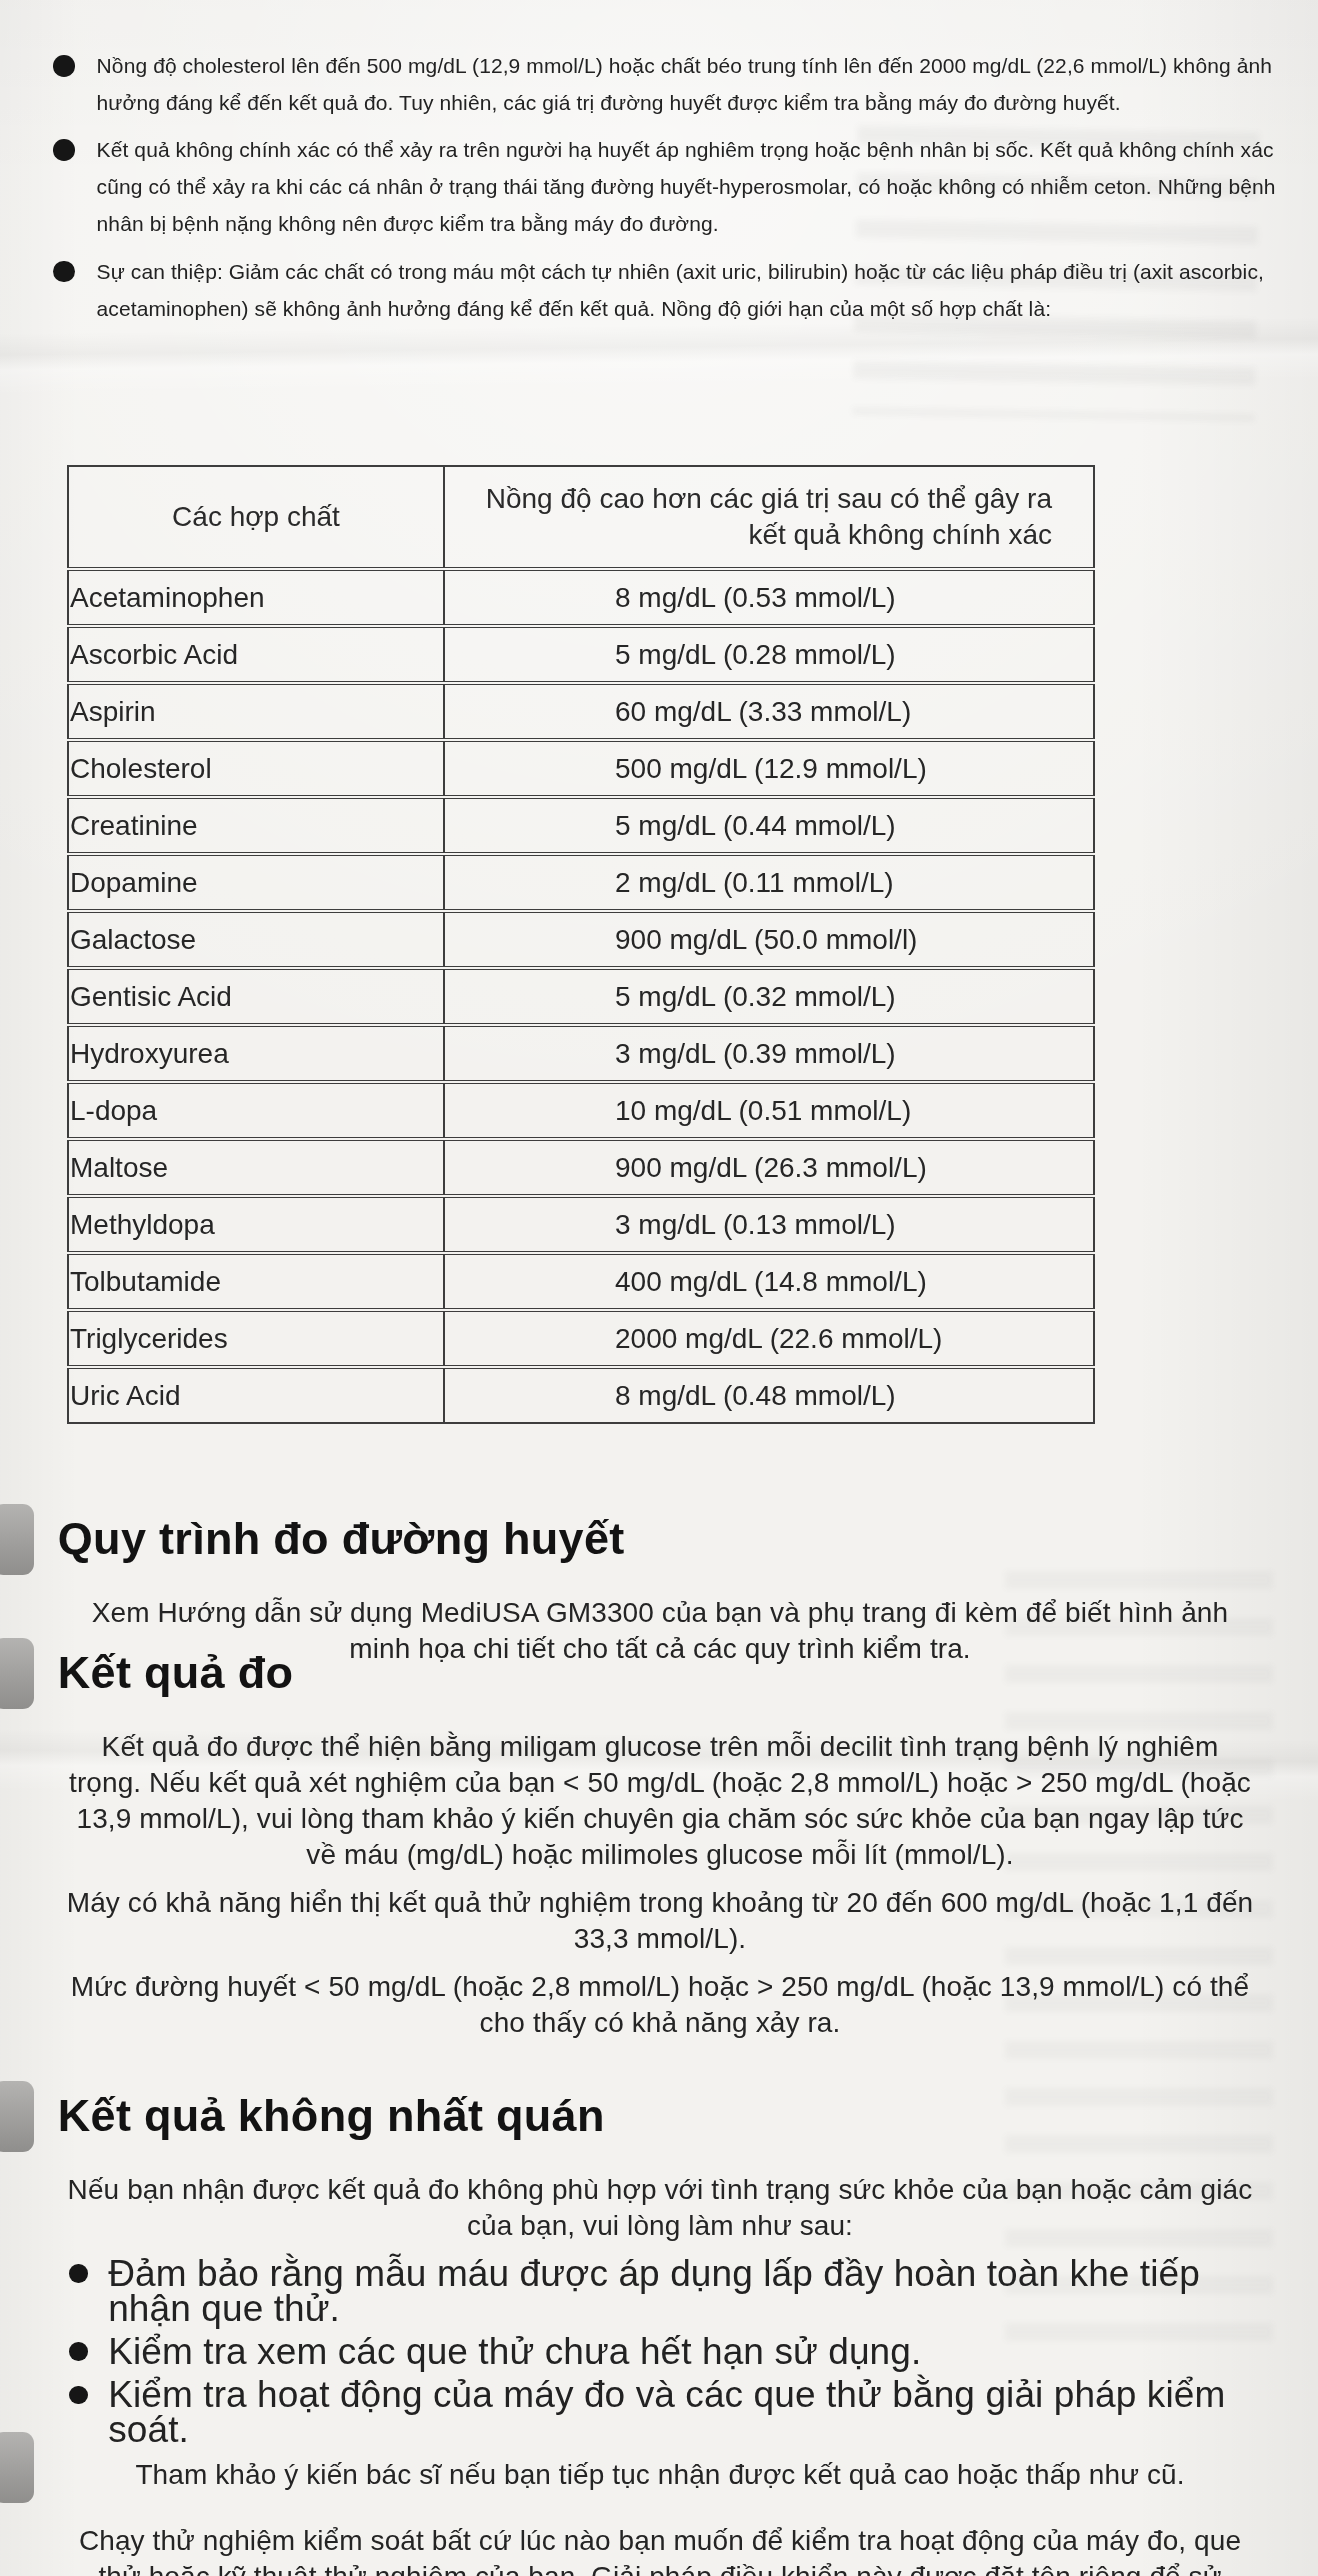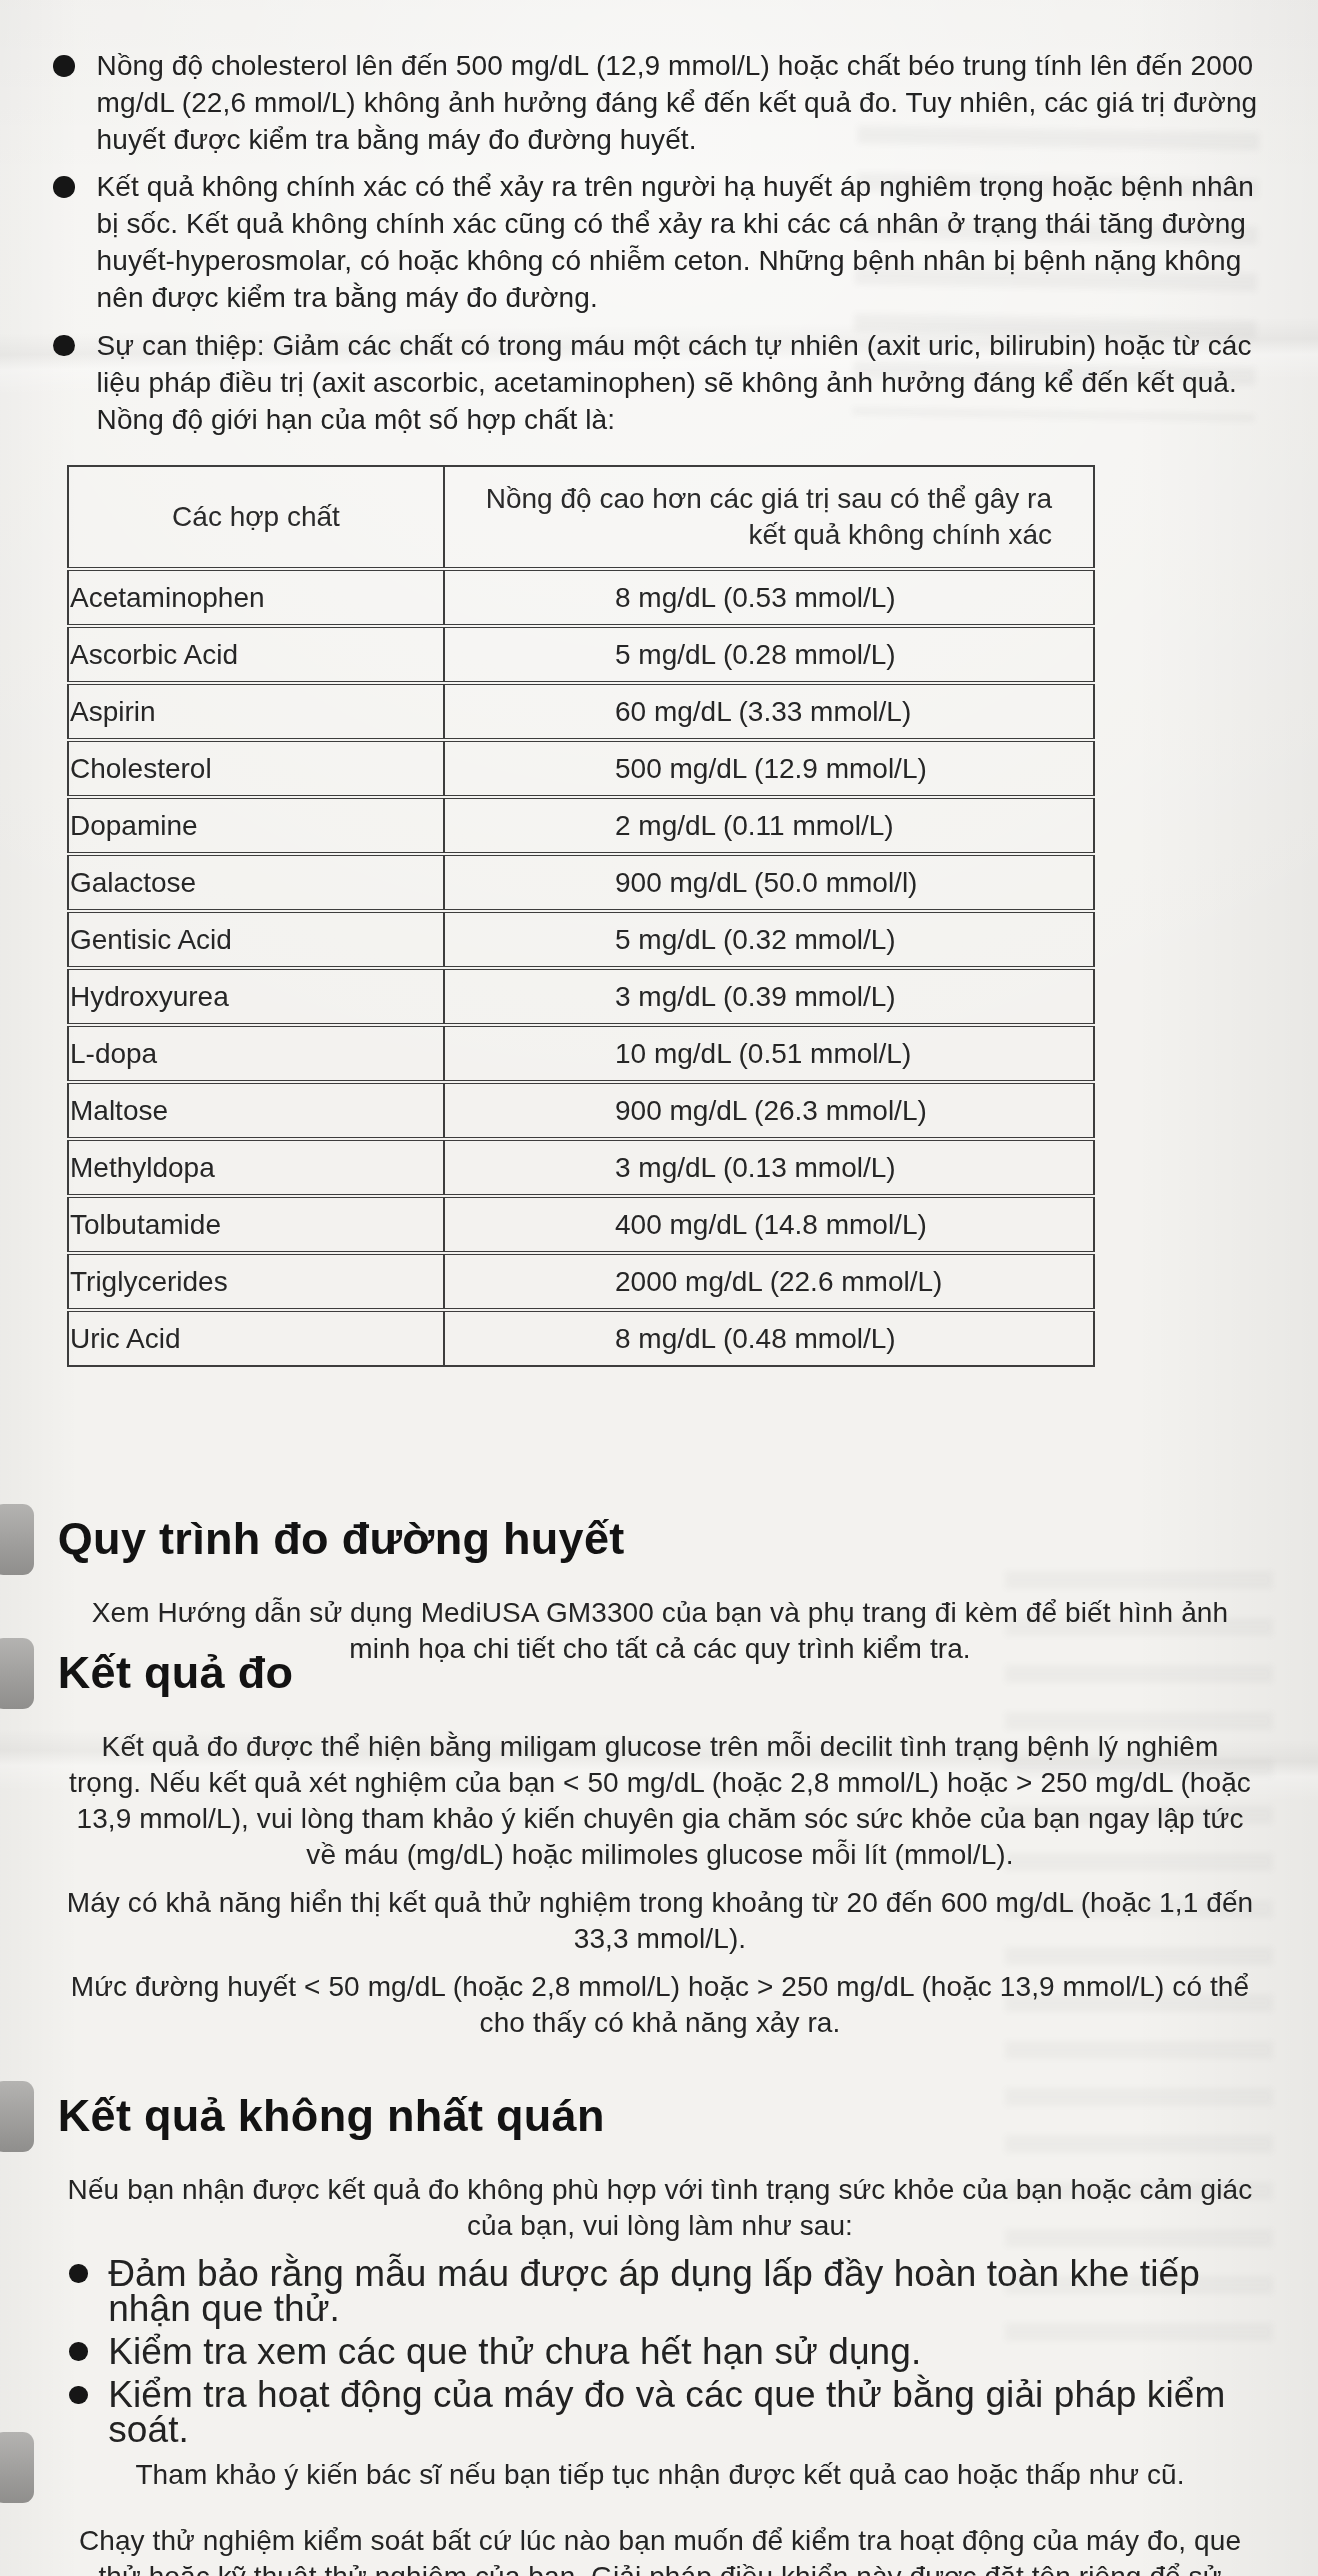--- a/index.html
+++ b/index.html
@@ -36,21 +36,21 @@
   
   .intro-bullets {
     position: absolute; top: 47px; left: 53px; width: 1226px;
     list-style: none; margin: 0; padding: 0;
   }
   .intro-bullets li { display: flex; margin-bottom: 10.3px; }
   .intro-bullets .dot {
     flex: none; width: 21.6px; height: 21.6px; border-radius: 50%;
     background: #161616; margin: 8.2px 22px 0 0;
   }
-  .btext { font-size: 28px; line-height: 37px; color: #222; letter-spacing: 0.1px; }
+  .btext { font-size: 21px; line-height: 37px; color: #222; letter-spacing: 0.1px; }
 
   
   .interference-table {
     position: absolute; top: 465px; left: 67px; width: 1028px;
     border-collapse: collapse; table-layout: fixed;
   }
   .interference-table th, .interference-table td {
     border: 2.6px solid #3d3d3d; font-weight: normal;
   }
   .interference-table thead th { height: 98px; font-size: 28px; color: #2a2a2a; }
@@ -126,20 +126,24 @@
         <td class="sub">Ascorbic Acid</td>
         <td class="val">5 mg/dL (0.28 mmol/L)</td>
       </tr>
       <tr>
         <td class="sub">Aspirin</td>
         <td class="val">60 mg/dL (3.33 mmol/L)</td>
       </tr>
       <tr>
         <td class="sub">Cholesterol</td>
         <td class="val">500 mg/dL (12.9 mmol/L)</td>
+      </tr>
+      <tr>
+        <td class="sub">Creatinine</td>
+        <td class="val">5 mg/dL (0.44 mmol/L)</td>
       </tr>
       <tr>
         <td class="sub">Dopamine</td>
         <td class="val">2 mg/dL (0.11 mmol/L)</td>
       </tr>
       <tr>
         <td class="sub">Galactose</td>
         <td class="val">900 mg/dL (50.0 mmol/l)</td>
       </tr>
       <tr>

